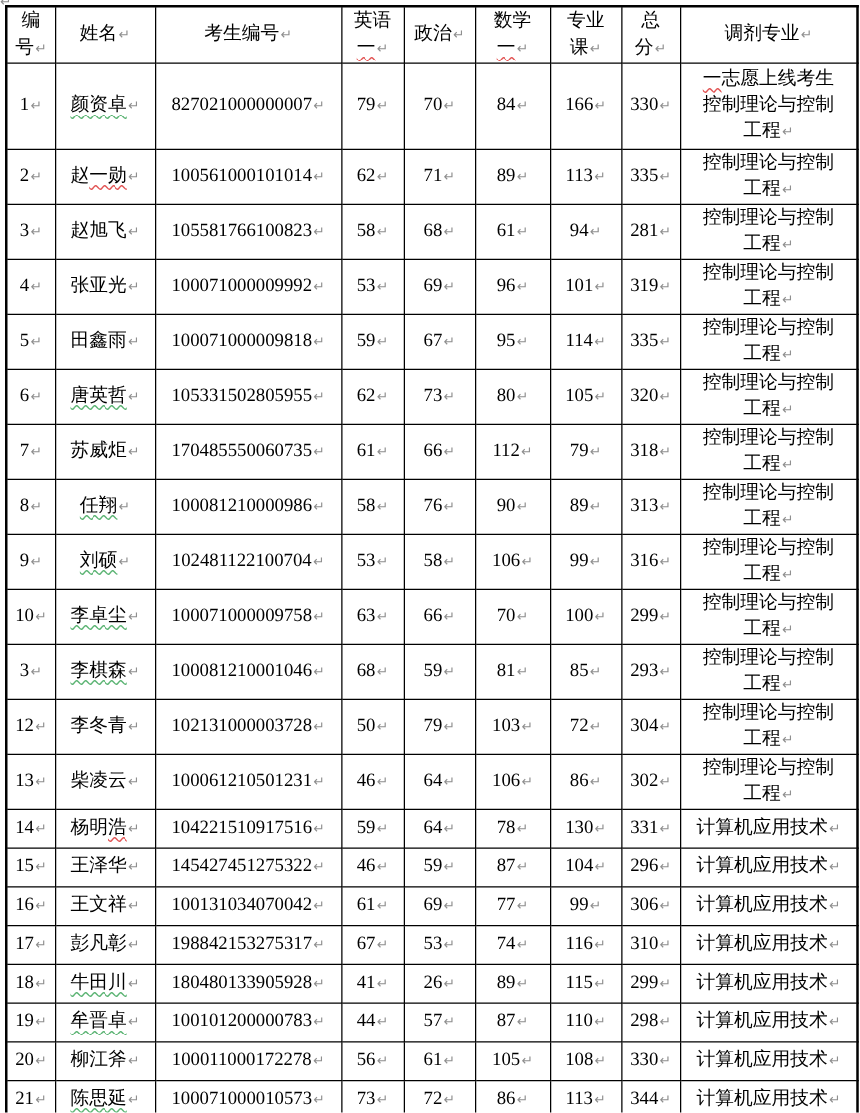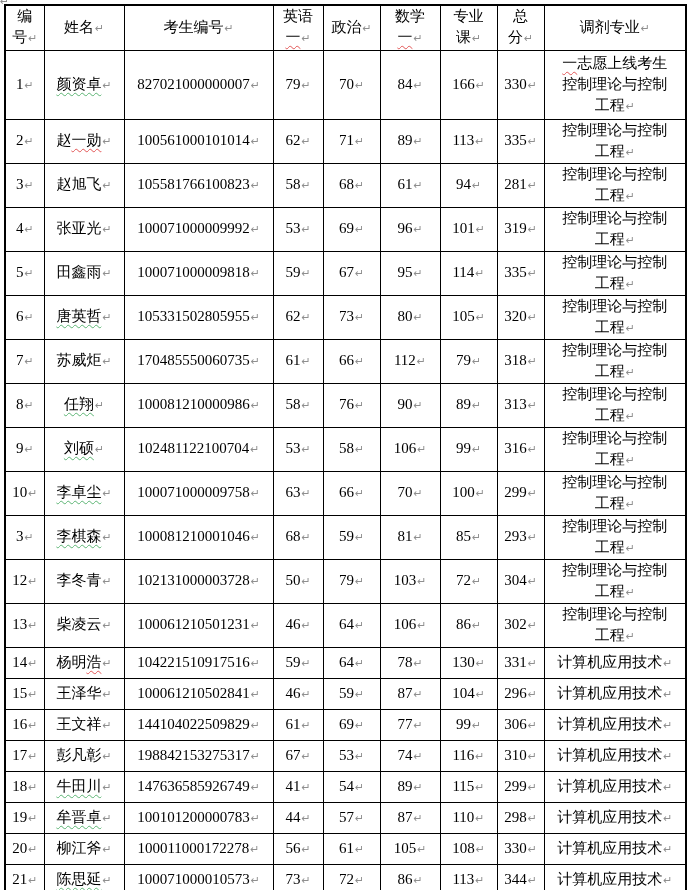--- a/index.html
+++ b/index.html
@@ -551,21 +551,21 @@
           </td>
         </tr>
         <tr class="h1">
           <td>
             <div class="line"><span>15</span><span class="pmark">↵</span></div>
           </td>
           <td>
             <div class="line"><span>王泽华</span><span class="pmark">↵</span></div>
           </td>
           <td>
-            <div class="line"><span>100061210502841</span><span class="pmark">↵</span></div>
+            <div class="line"><span>145427451275322</span><span class="pmark">↵</span></div>
           </td>
           <td>
             <div class="line"><span>46</span><span class="pmark">↵</span></div>
           </td>
           <td>
             <div class="line"><span>59</span><span class="pmark">↵</span></div>
           </td>
           <td>
             <div class="line"><span>87</span><span class="pmark">↵</span></div>
           </td>
@@ -580,21 +580,21 @@
           </td>
         </tr>
         <tr class="h1">
           <td>
             <div class="line"><span>16</span><span class="pmark">↵</span></div>
           </td>
           <td>
             <div class="line"><span>王文祥</span><span class="pmark">↵</span></div>
           </td>
           <td>
-            <div class="line"><span>144104022509829</span><span class="pmark">↵</span></div>
+            <div class="line"><span>100131034070042</span><span class="pmark">↵</span></div>
           </td>
           <td>
             <div class="line"><span>61</span><span class="pmark">↵</span></div>
           </td>
           <td>
             <div class="line"><span>69</span><span class="pmark">↵</span></div>
           </td>
           <td>
             <div class="line"><span>77</span><span class="pmark">↵</span></div>
           </td>
@@ -638,27 +638,27 @@
           </td>
         </tr>
         <tr class="h1">
           <td>
             <div class="line"><span>18</span><span class="pmark">↵</span></div>
           </td>
           <td>
             <div class="line"><span class="sq sq-green">牛田川</span><span class="pmark">↵</span></div>
           </td>
           <td>
-            <div class="line"><span>147636585926749</span><span class="pmark">↵</span></div>
+            <div class="line"><span>180480133905928</span><span class="pmark">↵</span></div>
           </td>
           <td>
             <div class="line"><span>41</span><span class="pmark">↵</span></div>
           </td>
           <td>
-            <div class="line"><span>54</span><span class="pmark">↵</span></div>
+            <div class="line"><span>26</span><span class="pmark">↵</span></div>
           </td>
           <td>
             <div class="line"><span>89</span><span class="pmark">↵</span></div>
           </td>
           <td>
             <div class="line"><span>115</span><span class="pmark">↵</span></div>
           </td>
           <td>
             <div class="line"><span>299</span><span class="pmark">↵</span></div>
           </td>

